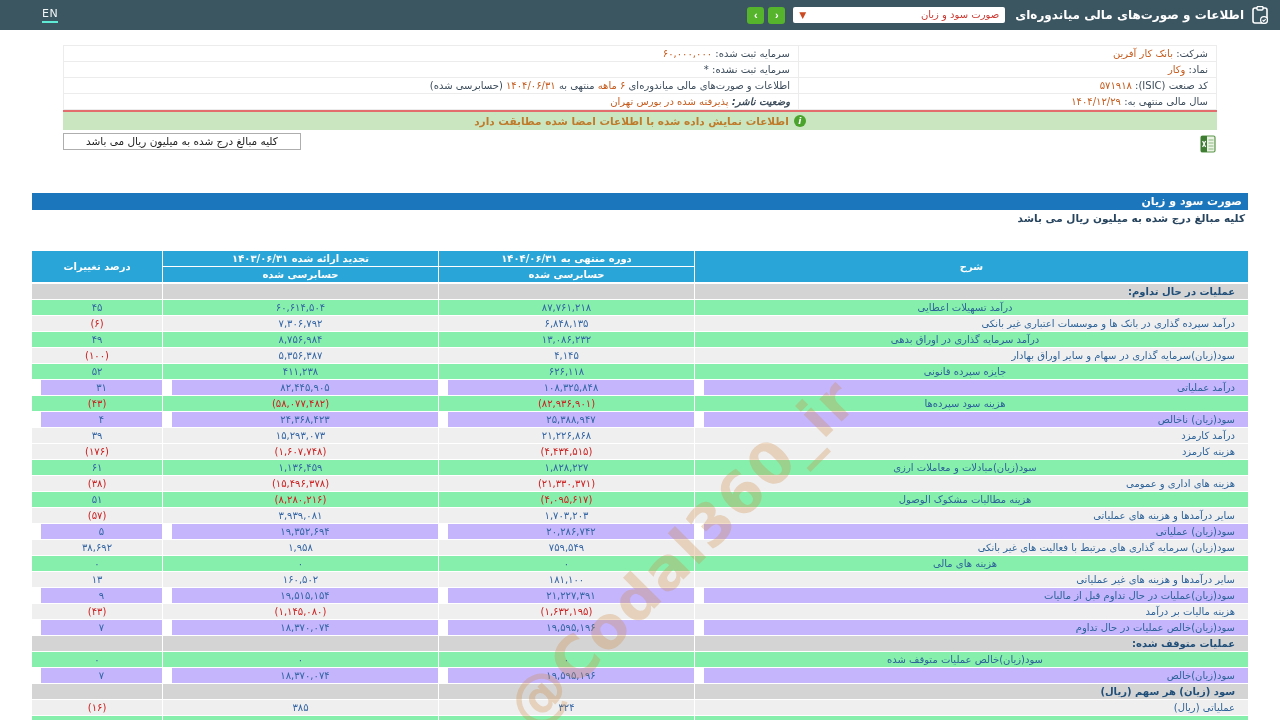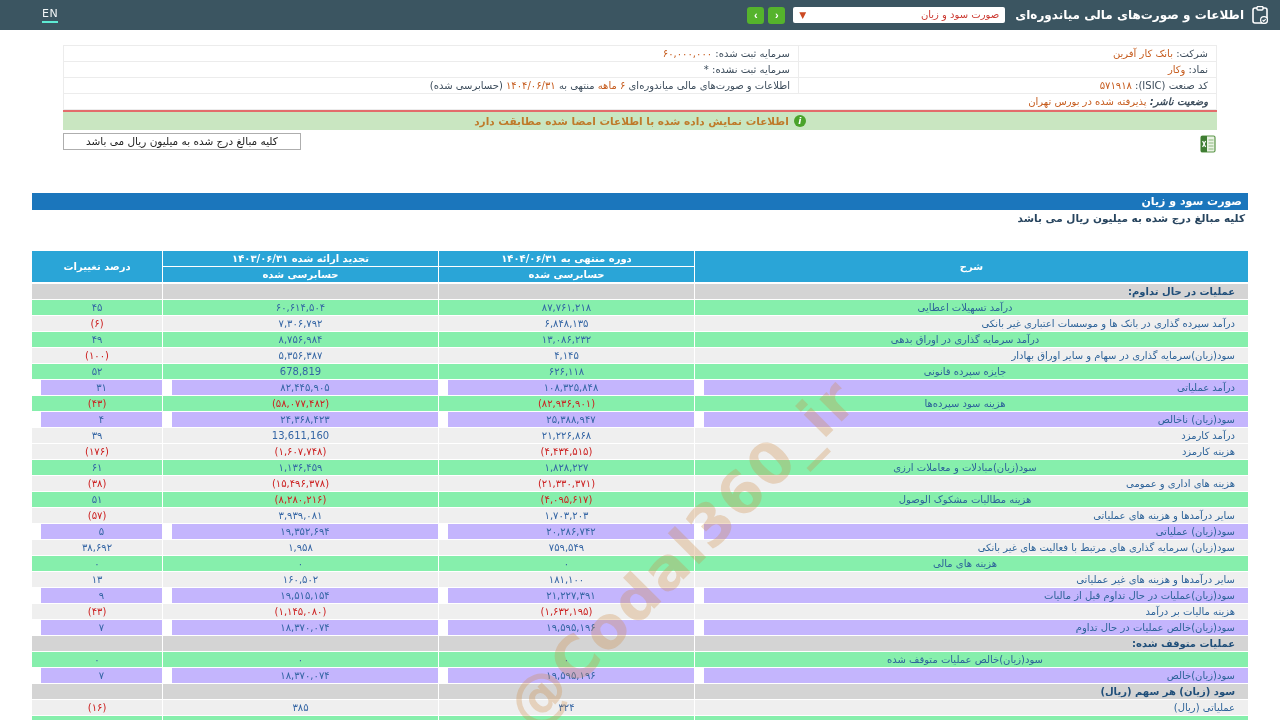--- a/index.html
+++ b/index.html
@@ -175,20 +175,24 @@
     </div>
     <div class="info-cell">
       <span class="info-label">اطلاعات و صورت‌های مالی میاندوره‌ای</span>
       <span class="info-value">۶ ماهه</span>
       <span class="info-label">منتهی به</span>
       <span class="info-value">۱۴۰۴/۰۶/۳۱</span>
       <span class="info-label">(حسابرسی شده)</span>
     </div>
   </div>
   <div class="info-row">
+    <div class="info-cell first">
+      <span class="info-label">سال مالی منتهی به:</span>
+      <span class="info-value">۱۴۰۴/۱۲/۲۹</span>
+    </div>
     <div class="info-cell">
       <span class="info-label bold">وضعیت ناشر:</span>
       <span class="info-value">پذیرفته شده در بورس تهران</span>
     </div>
   </div>
 </div>
 
 <div class="red-line"></div>
 
 <div class="notice">
@@ -249,21 +253,21 @@
       </div>
       <div class="grid4 trow gray">
         <div class="cell desc">سود(زیان)سرمایه گذاری در سهام و سایر اوراق بهادار</div>
         <div class="cell num">۴,۱۴۵</div>
         <div class="cell num">۵,۳۵۶,۳۸۷</div>
         <div class="cell num neg">(۱۰۰)</div>
       </div>
       <div class="grid4 trow blue">
         <div class="cell desc">جایزه سپرده قانونی</div>
         <div class="cell num">۶۲۶,۱۱۸</div>
-        <div class="cell num">678,819</div>
+        <div class="cell num">۴۱۱,۲۳۸</div>
         <div class="cell num">۵۲</div>
       </div>
       <div class="grid4 trow yellow">
         <div class="cell desc">درآمد عملیاتی</div>
         <div class="cell num">۱۰۸,۳۲۵,۸۴۸</div>
         <div class="cell num">۸۲,۴۴۵,۹۰۵</div>
         <div class="cell num">۳۱</div>
       </div>
       <div class="grid4 trow blue">
         <div class="cell desc">هزینه سود سپرده‌ها</div>
@@ -273,21 +277,21 @@
       </div>
       <div class="grid4 trow yellow">
         <div class="cell desc">سود(زیان) ناخالص</div>
         <div class="cell num">۲۵,۳۸۸,۹۴۷</div>
         <div class="cell num">۲۴,۳۶۸,۴۲۳</div>
         <div class="cell num">۴</div>
       </div>
       <div class="grid4 trow gray">
         <div class="cell desc">درآمد کارمزد</div>
         <div class="cell num">۲۱,۲۲۶,۸۶۸</div>
-        <div class="cell num">13,611,160</div>
+        <div class="cell num">۱۵,۲۹۳,۰۷۳</div>
         <div class="cell num">۳۹</div>
       </div>
       <div class="grid4 trow gray">
         <div class="cell desc">هزینه کارمزد</div>
         <div class="cell num neg">(۴,۴۳۴,۵۱۵)</div>
         <div class="cell num neg">(۱,۶۰۷,۷۴۸)</div>
         <div class="cell num neg">(۱۷۶)</div>
       </div>
       <div class="grid4 trow blue">
         <div class="cell desc">سود(زیان)مبادلات و معاملات ارزی</div>

